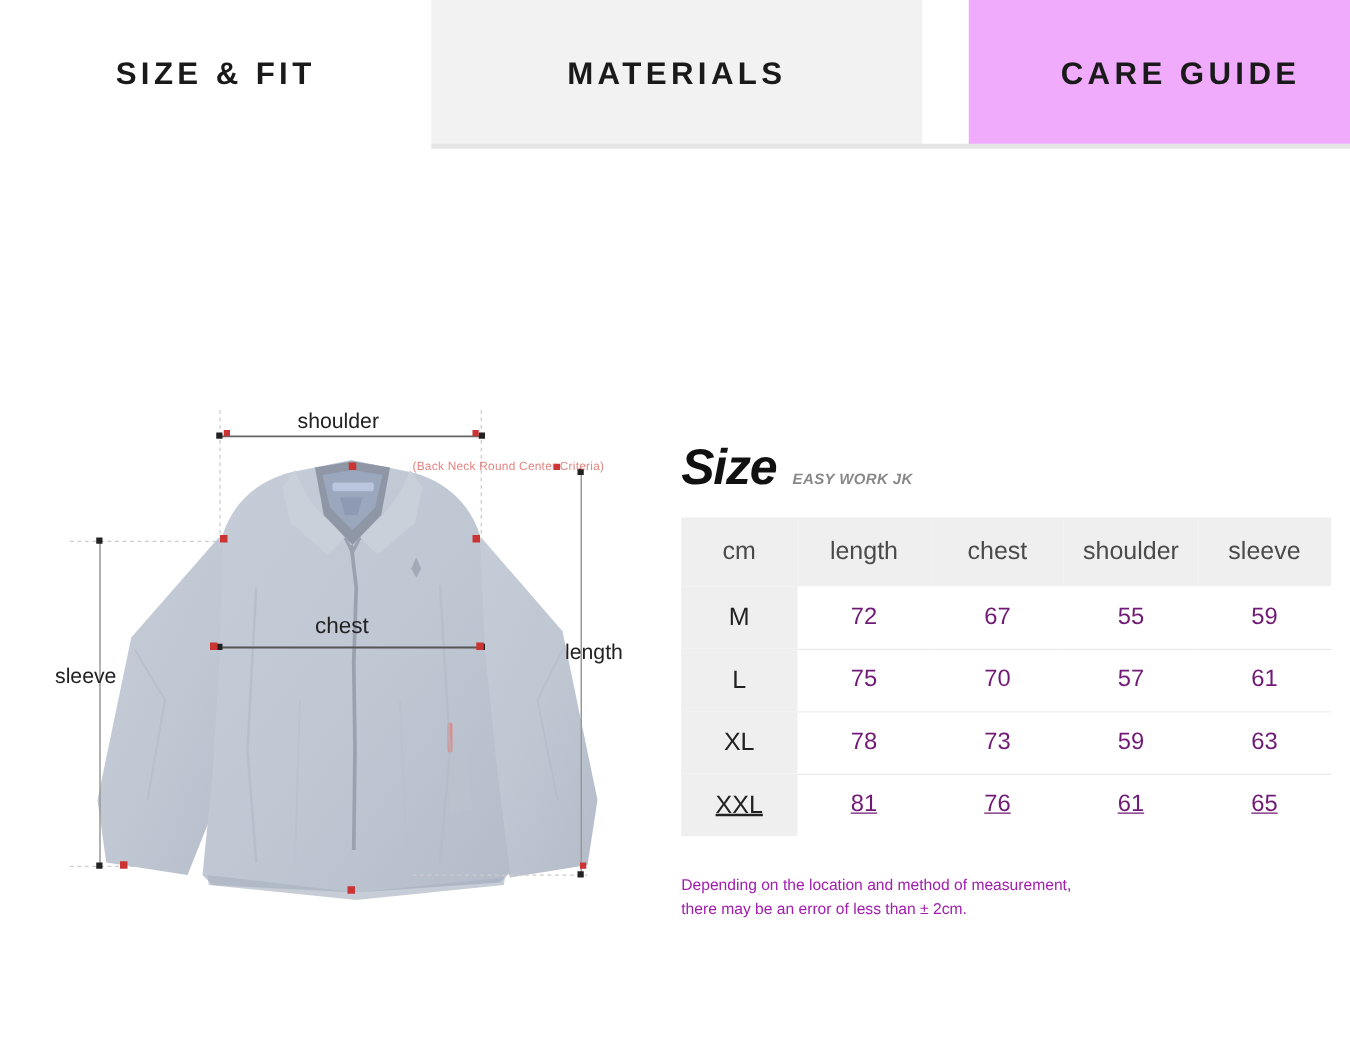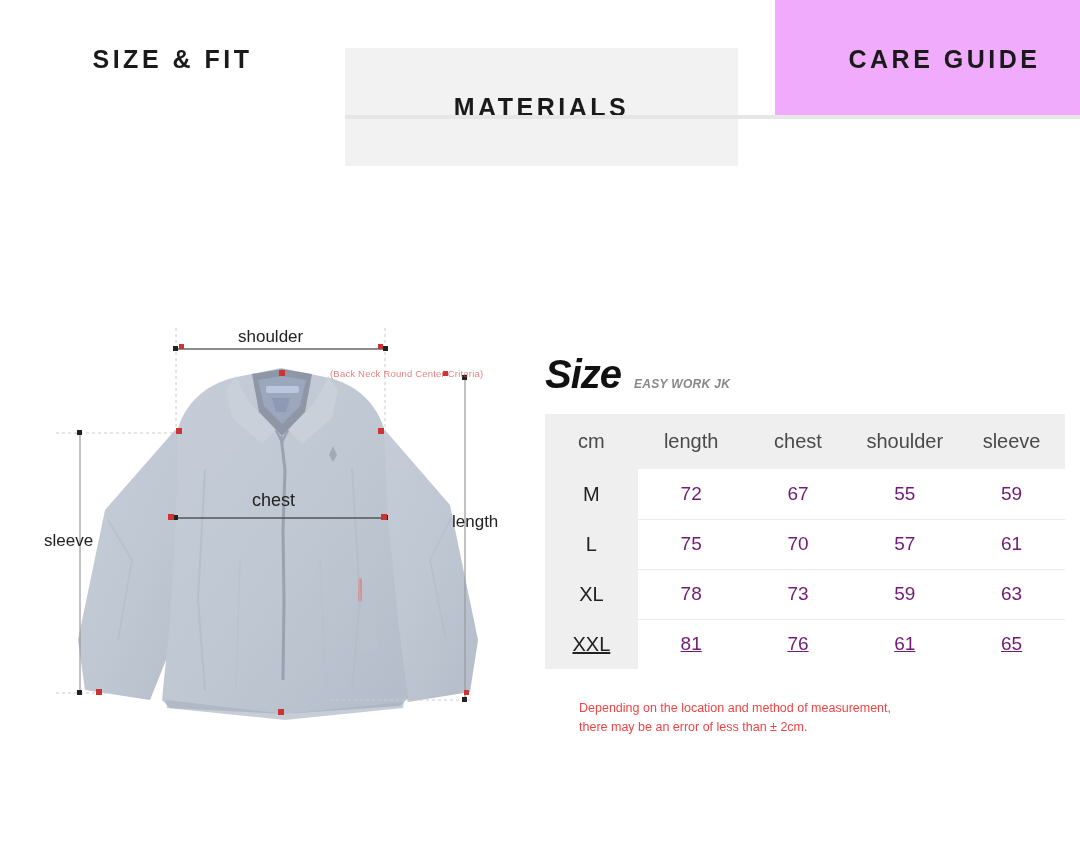--- a/index.html
+++ b/index.html
@@ -34,21 +34,20 @@
   }
   .tab-active {
     left: 0;
     width: 345px;
     background: #ffffff;
   }
   .tab-inactive-1 {
     left: 345px;
     width: 393px;
     background: #f2f2f2;
-    margin-top: 48px;
   }
   .tab-divider {
     position: absolute;
     left: 738px; top: 0;
     width: 3px; height: 118px;
     background: #ffffff;
   }
   .tab-inactive-2 {
     left: 775px;
     width: 339px;
@@ -142,23 +141,22 @@
     font-size: 20px;
     border-bottom: none;
   }
   .col-size  { width: 86px; }
   .col-num   { width: 99px; }
 
   .footnote {
     margin-top: 30px;
     font-size: 12.5px;
     line-height: 1.55;
-    color: #ef4444;
+    color: #a21caf;
     width: 420px;
-    margin-left: 34px;
   }
 </style>
 </head>
 <body>
 
 <div class="tabbar">
   <div class="tab tab-active">SIZE &amp; FIT</div>
   <div class="tab tab-inactive-1">MATERIALS</div>
   <div class="tab-divider"></div>
   <div class="tab tab-inactive-2">CARE GUIDE</div>

